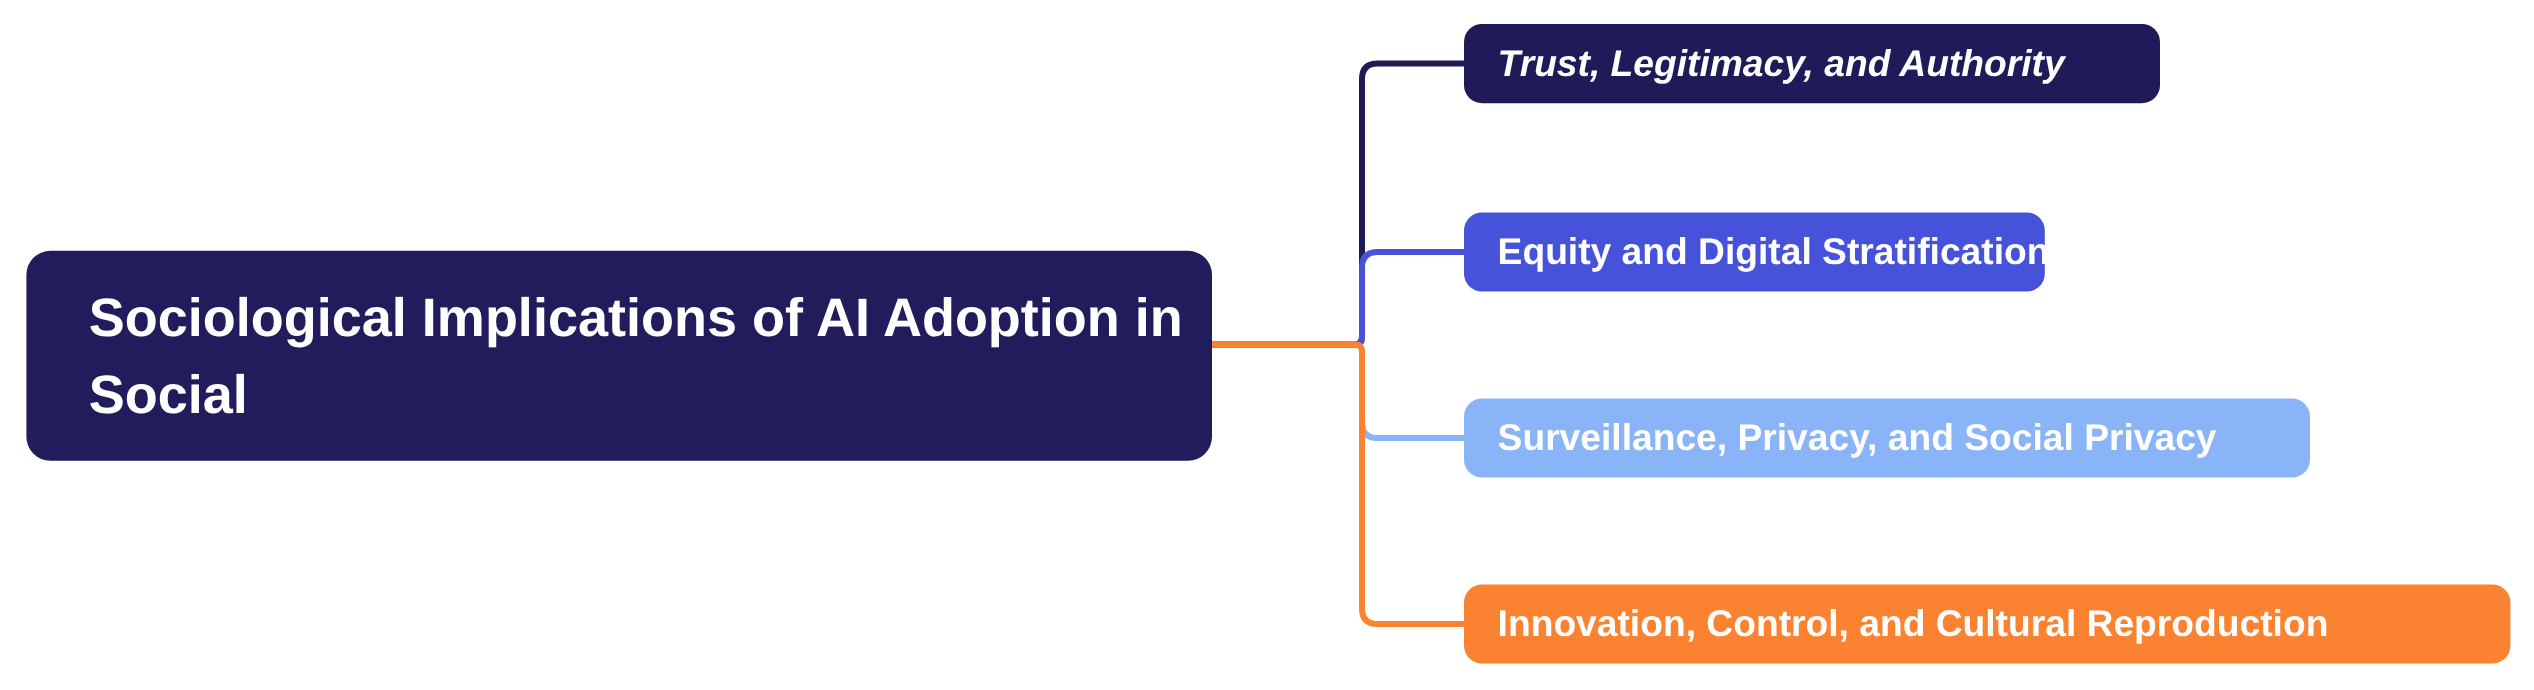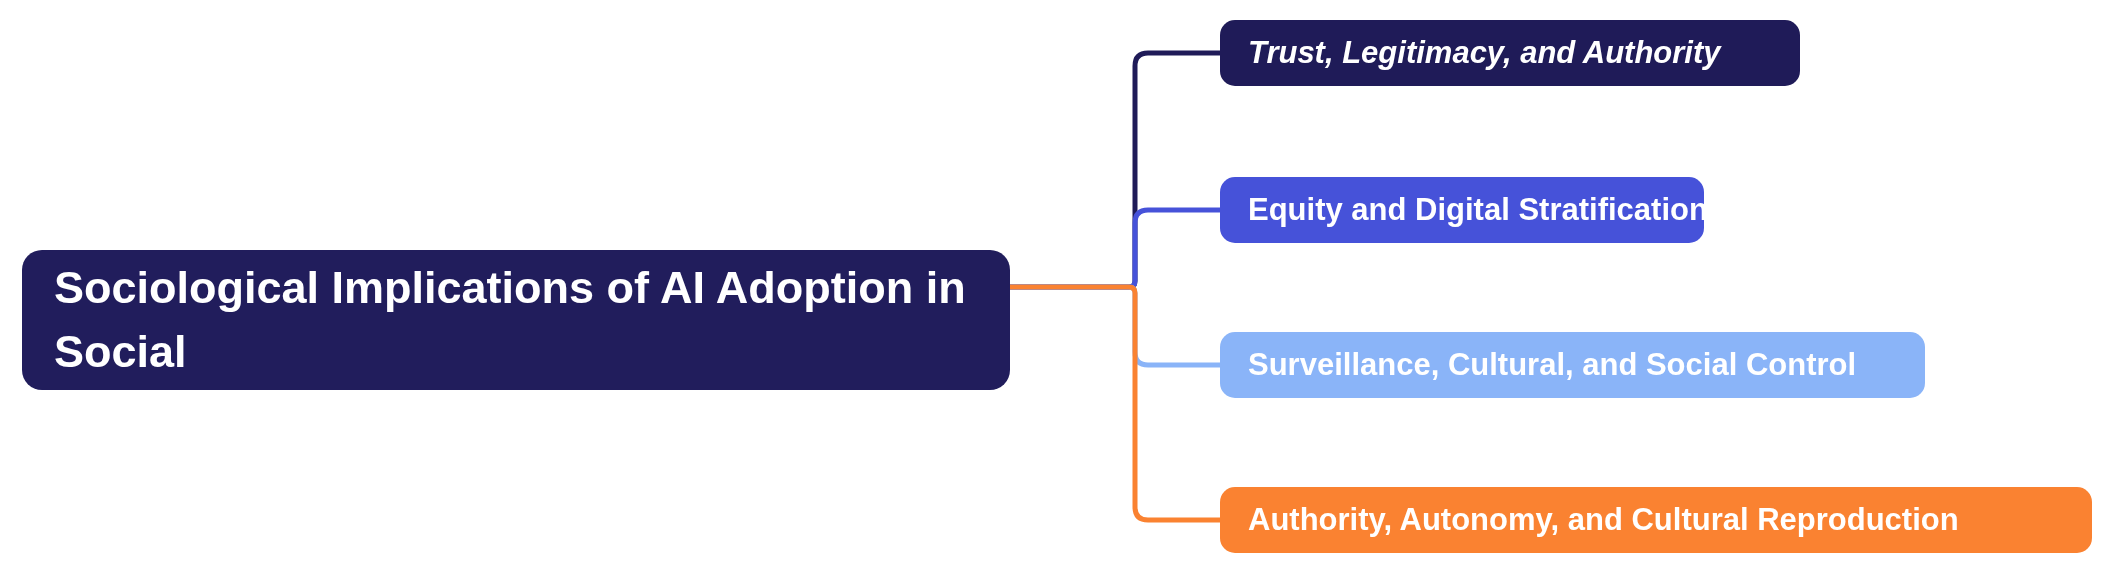--- a/index.html
+++ b/index.html
@@ -28,26 +28,25 @@
     color: #ffffff;
     font-weight: 700;
     display: flex;
     flex-direction: column;
     justify-content: center;
   }
   #root-node {
     left: 22px;
     top: 209px;
     width: 988px;
-    height: 140px;
+    height: 175px;
     border-radius: 20px;
-    padding-left: 32px;
+    padding-left: 52px;
     padding-right: 14px;
     font-size: 45px;
-    margin-top: 41px;
   }
   .root-line {
     line-height: 64px;
     white-space: nowrap;
   }
   .child-node {
     left: 1220px;
     height: 66px;
     border-radius: 15px;
     padding-left: 28px;
@@ -75,18 +74,18 @@
     <div class="root-line">Social</div>
   </div>
 
 <div class="node child-node" style="top: 20px; width: 580px; height: 66px; background: rgb(31, 27, 88); color: rgb(255, 255, 255); font-style: italic;">
       <span class="child-label">Trust, Legitimacy, and Authority</span>
     </div>
     <div class="node child-node" style="top: 177px; width: 484px; height: 66px; background: rgb(70, 82, 217); color: rgb(255, 255, 255);">
       <span class="child-label">Equity and Digital Stratification</span>
     </div>
     <div class="node child-node" style="top: 332px; width: 705px; height: 66px; background: rgb(138, 180, 248); color: rgb(255, 255, 255);">
-      <span class="child-label">Surveillance, Cultural, and Social Control</span>
+      <span class="child-label">Surveillance, Privacy, and Social Privacy</span>
     </div>
     <div class="node child-node" style="top: 487px; width: 872px; height: 66px; background: rgb(250, 130, 49); color: rgb(255, 255, 255);">
-      <span class="child-label">Authority, Autonomy, and Cultural Reproduction</span>
+      <span class="child-label">Innovation, Control, and Cultural Reproduction</span>
     </div>
   </div>
 
 </body></html>

